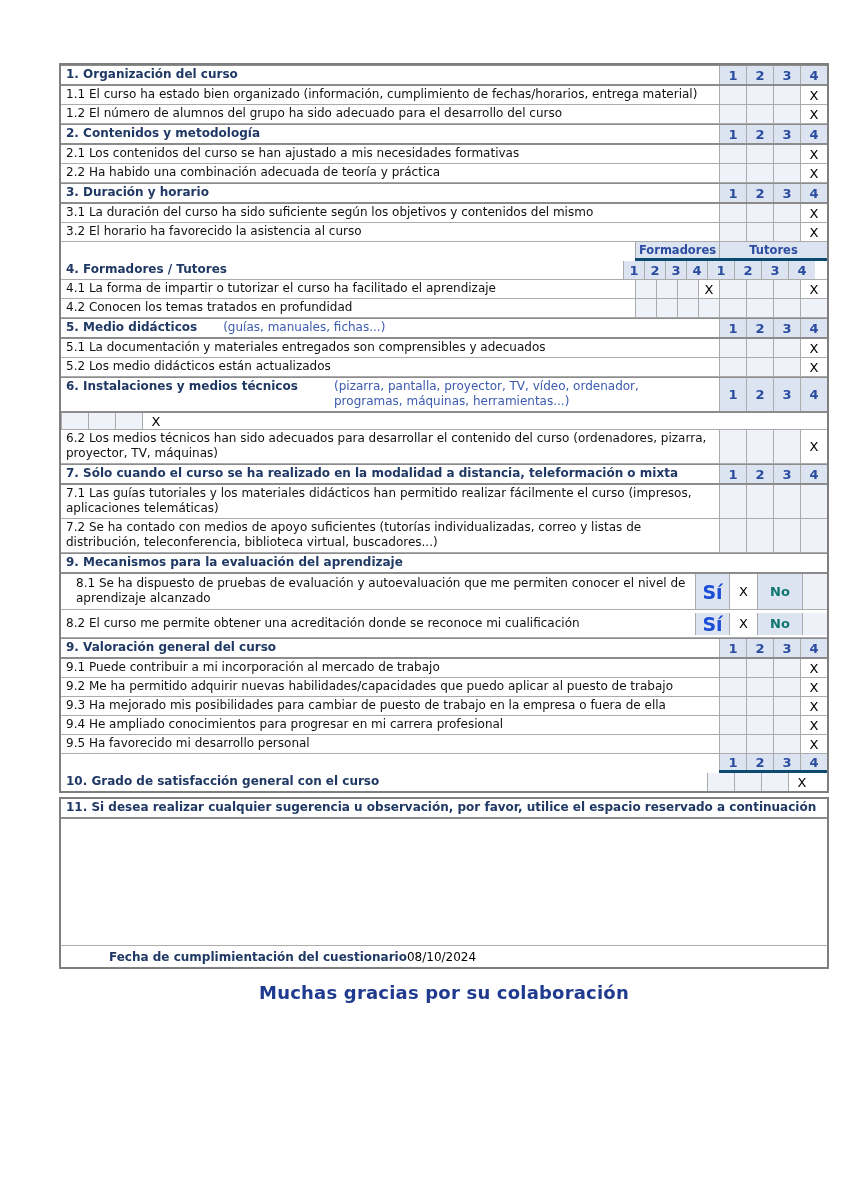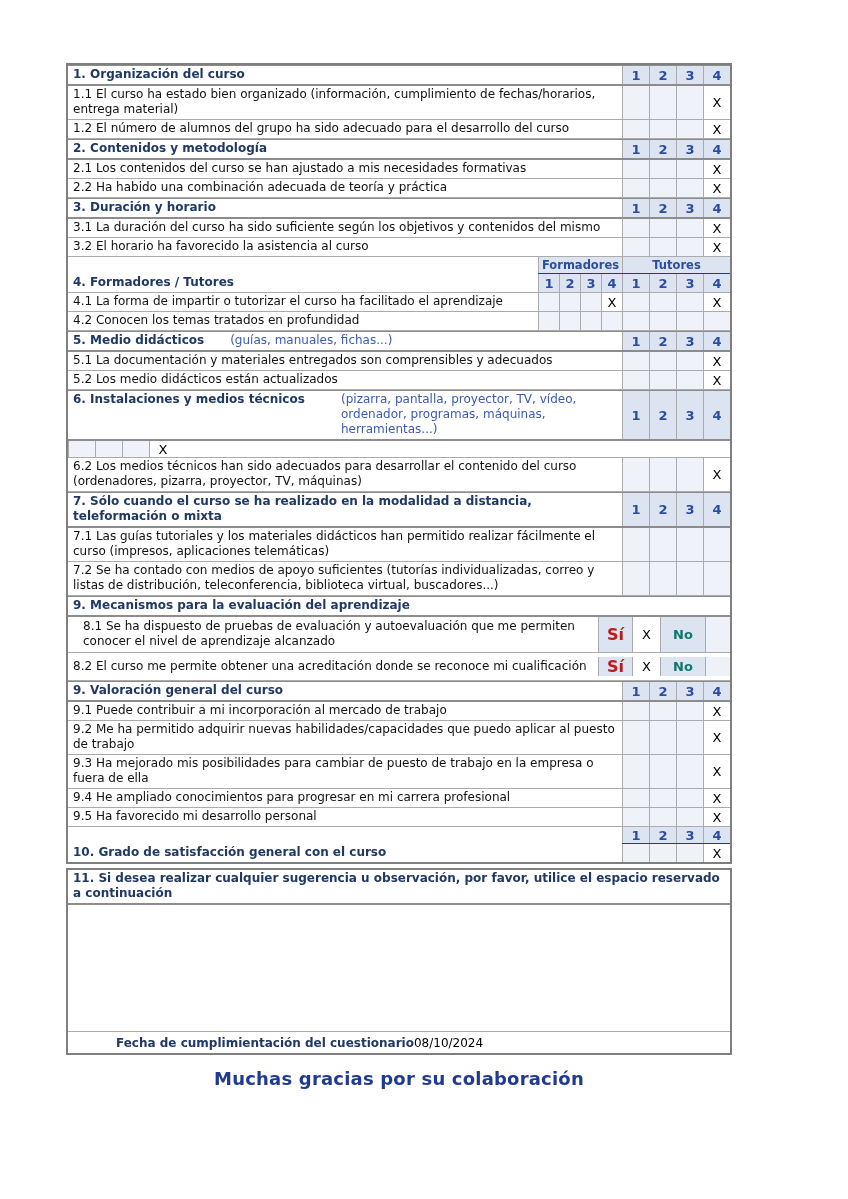--- a/index.html
+++ b/index.html
@@ -1,17 +1,17 @@
 <!DOCTYPE html>
 <html><head>
 <meta charset="utf-8">
 <style>
   html,body{margin:0;padding:0;background:#ffffff;}
   body{width:848px;height:1199px;position:relative;font-family:"DejaVu Sans","Liberation Sans",sans-serif;-webkit-font-smoothing:antialiased;}
-  .page{position:absolute;left:66px;top:63px;width:666px;}
+  .page{position:absolute;left:59px;top:63px;width:770px;}
   .box{border:2px solid #7f7f7f;background:#ffffff;}
   .row{display:flex;align-items:stretch;border-bottom:1px solid #ababab;min-height:17px;box-sizing:border-box;}
   .row:last-child{border-bottom:1px solid #ababab;}
   .row.sec{border-top:1px solid #8c8c8c;border-bottom:2px solid #8c8c8c;min-height:18px;}
   .lbl{flex:1;padding:1px 5px 2px 5px;font-size:12px;line-height:15px;color:#111111;}
   .sec .lbl{font-weight:bold;color:#1f3864;}
   .sec .lbl .note{font-weight:normal;color:#3c5bae;}
   .lbl2{flex:1;display:flex;padding:1px 0 2px 5px;}
   .lbl2 .t{font-weight:bold;color:#1f3864;font-size:12px;line-height:15px;width:268px;flex:none;}
   .lbl2 .n{font-weight:normal;color:#3c5bae;font-size:12px;line-height:15px;flex:1;padding-right:11px;}
@@ -20,23 +20,23 @@
   .rc.h{background:#dce3f1;color:#2b4da0;font-weight:bold;}
   .rc.n4{width:21px;}
   .rc.marked{background:#ffffff;}
   .gh{flex:none;display:flex;align-items:center;justify-content:center;border-left:1px solid #ababab;background:#dce3f1;color:#2b4da0;font-weight:bold;font-size:11.5px;box-sizing:border-box;}
   .gh.f{width:84px;}
   .gh.t{width:108px;}
   .block{display:flex;align-items:stretch;border-bottom:1px solid #ababab;}
   .block .left{flex:1;display:flex;align-items:flex-end;padding:1px 5px 2px 5px;font-weight:bold;color:#1f3864;font-size:12px;line-height:15px;}
   .block .right{flex:none;display:flex;flex-direction:column;}
   .subrow{display:flex;flex:1;}
-  .subrow.top{border-bottom:1px solid #0c4a6e;min-height:16px;}
+  .subrow.top{border-bottom:3px solid #0c4a6e;min-height:16px;margin-left:12px;}
   .subrow.bot{min-height:18px;}
-  .si{width:34px;background:#dce3f1;color:#b91c1c;font-weight:bold;font-size:16px;}
+  .si{width:34px;background:#dce3f1;color:#1d4ed8;font-weight:bold;font-size:19px;}
   .xm{width:28px;background:#f6f8fb;}
   .no{width:45px;background:#dce3f1;color:#0f766e;font-weight:bold;font-size:13px;}
   .sp{width:25px;background:#eef2f8;}
   .tall{min-height:36px;}
   .med{min-height:28px;align-items:center;}
   .gap{height:4px;}
   .sugg-area{height:126px;border-bottom:1px solid #ababab;background:#ffffff;}
   .daterow{display:flex;align-items:center;min-height:21px;padding-left:48px;font-size:12px;}
   .daterow .dl{font-weight:bold;color:#1f3864;}
   .daterow .dv{color:#000;margin-left:0;}

